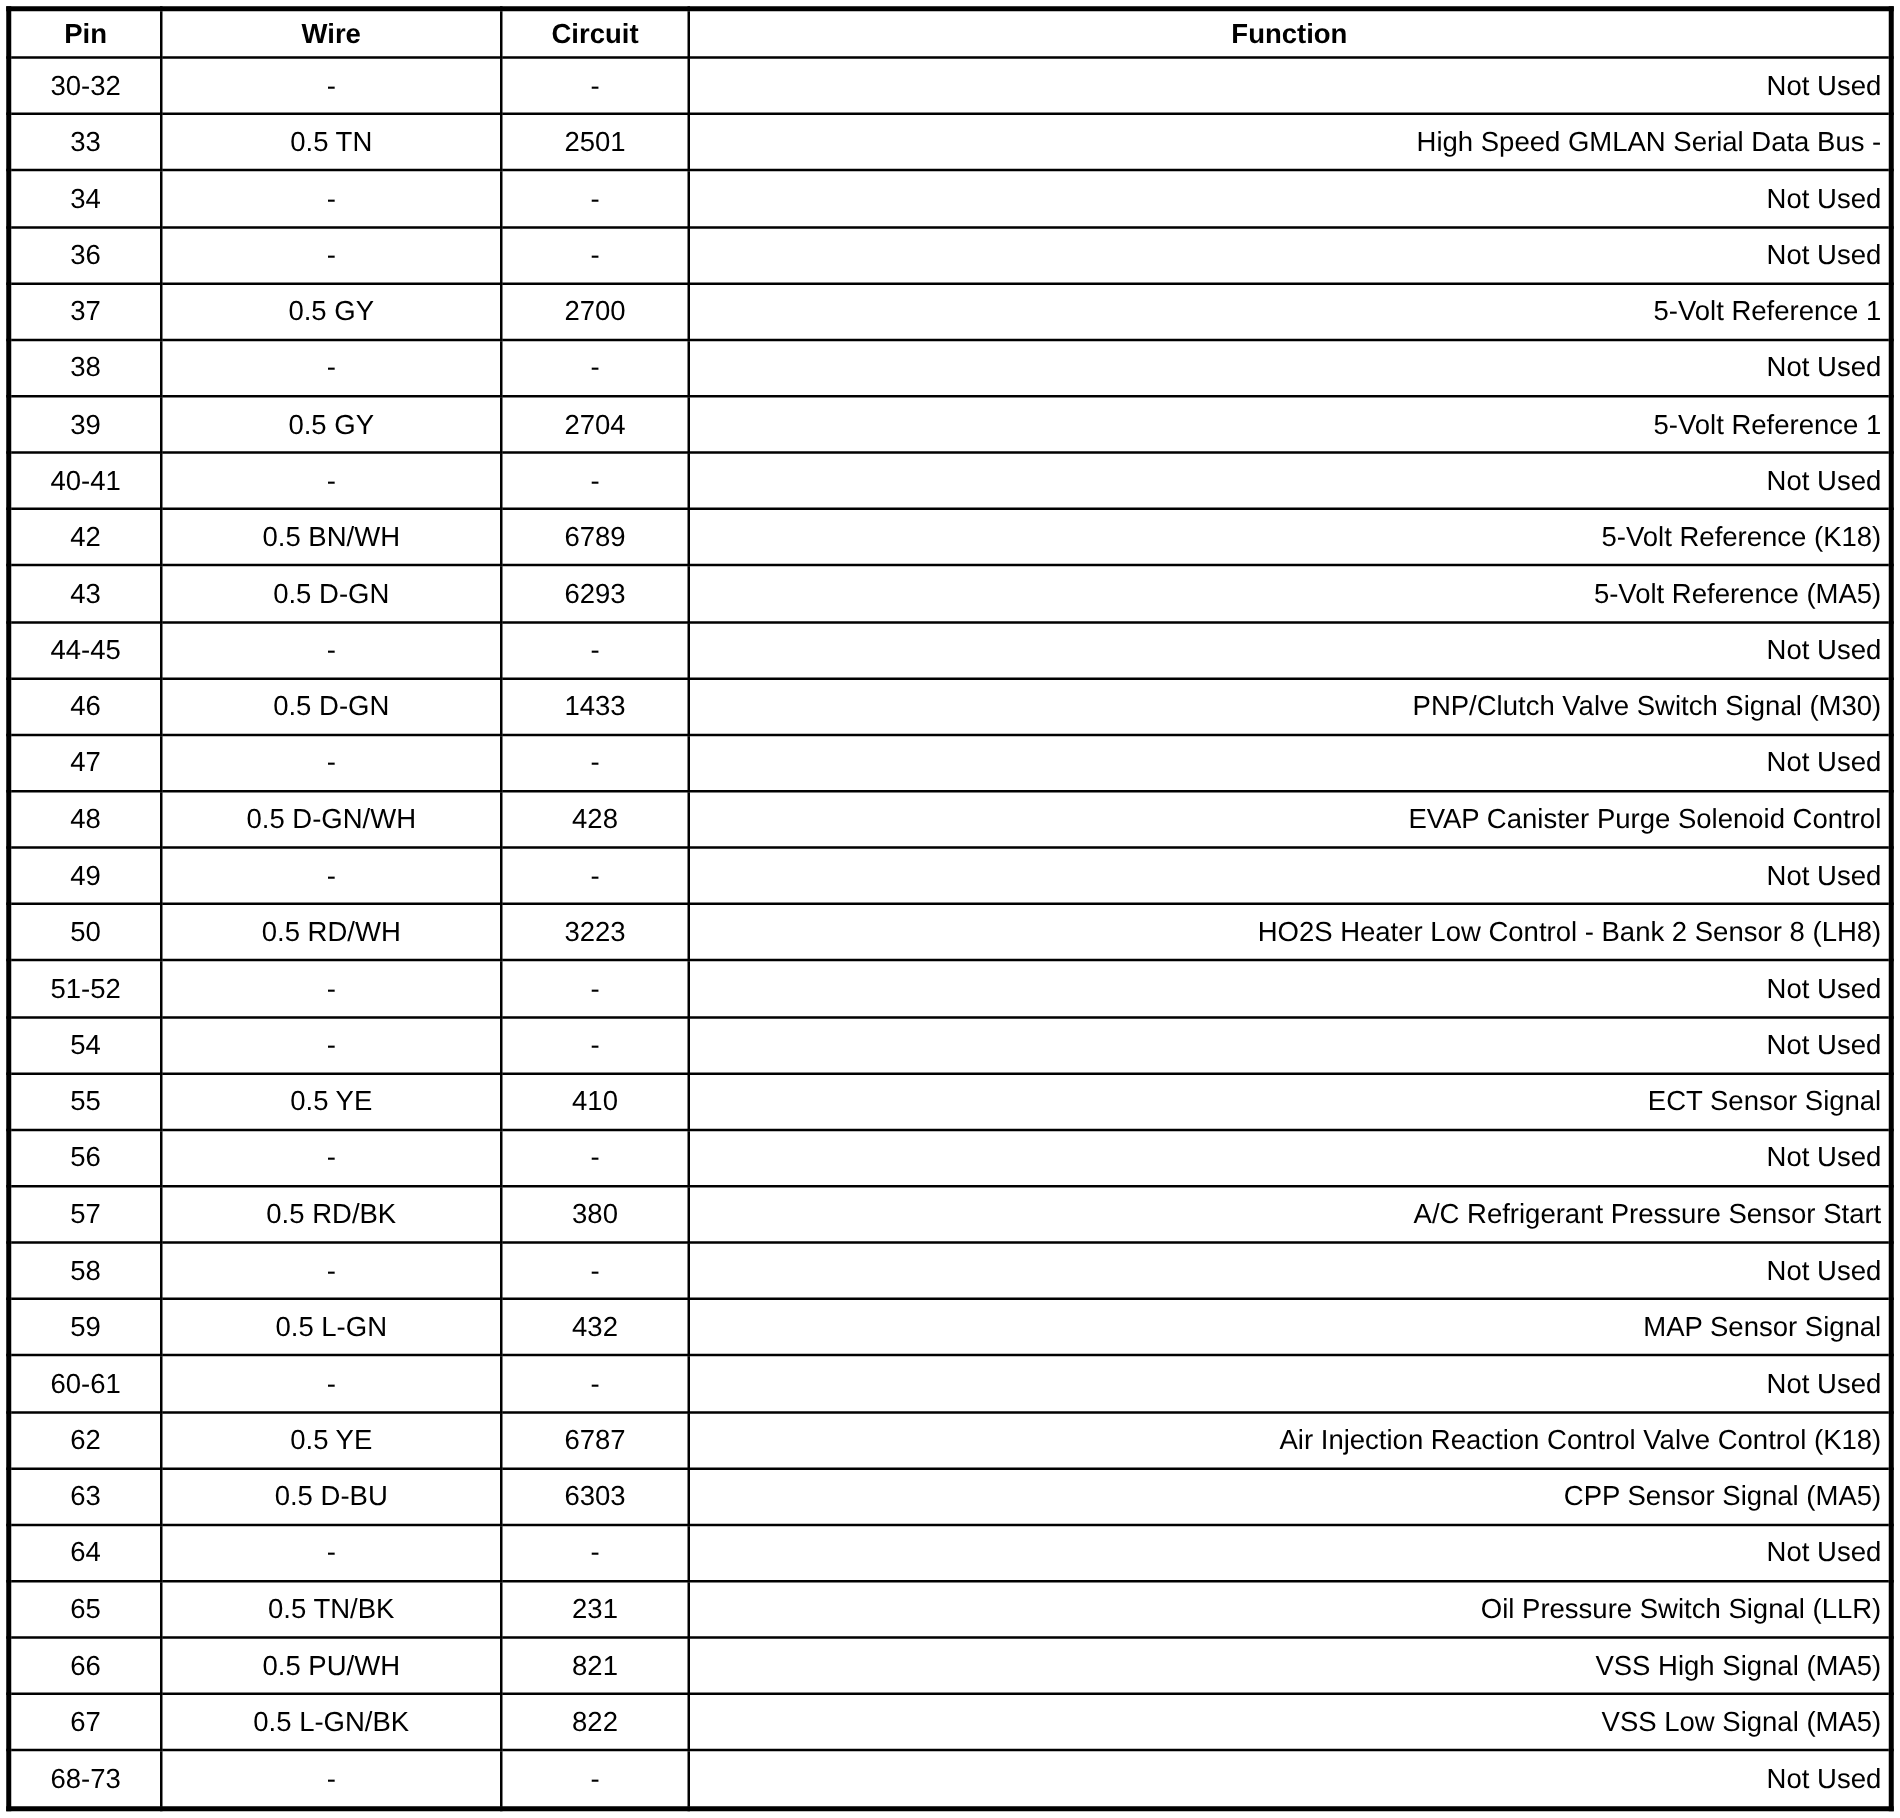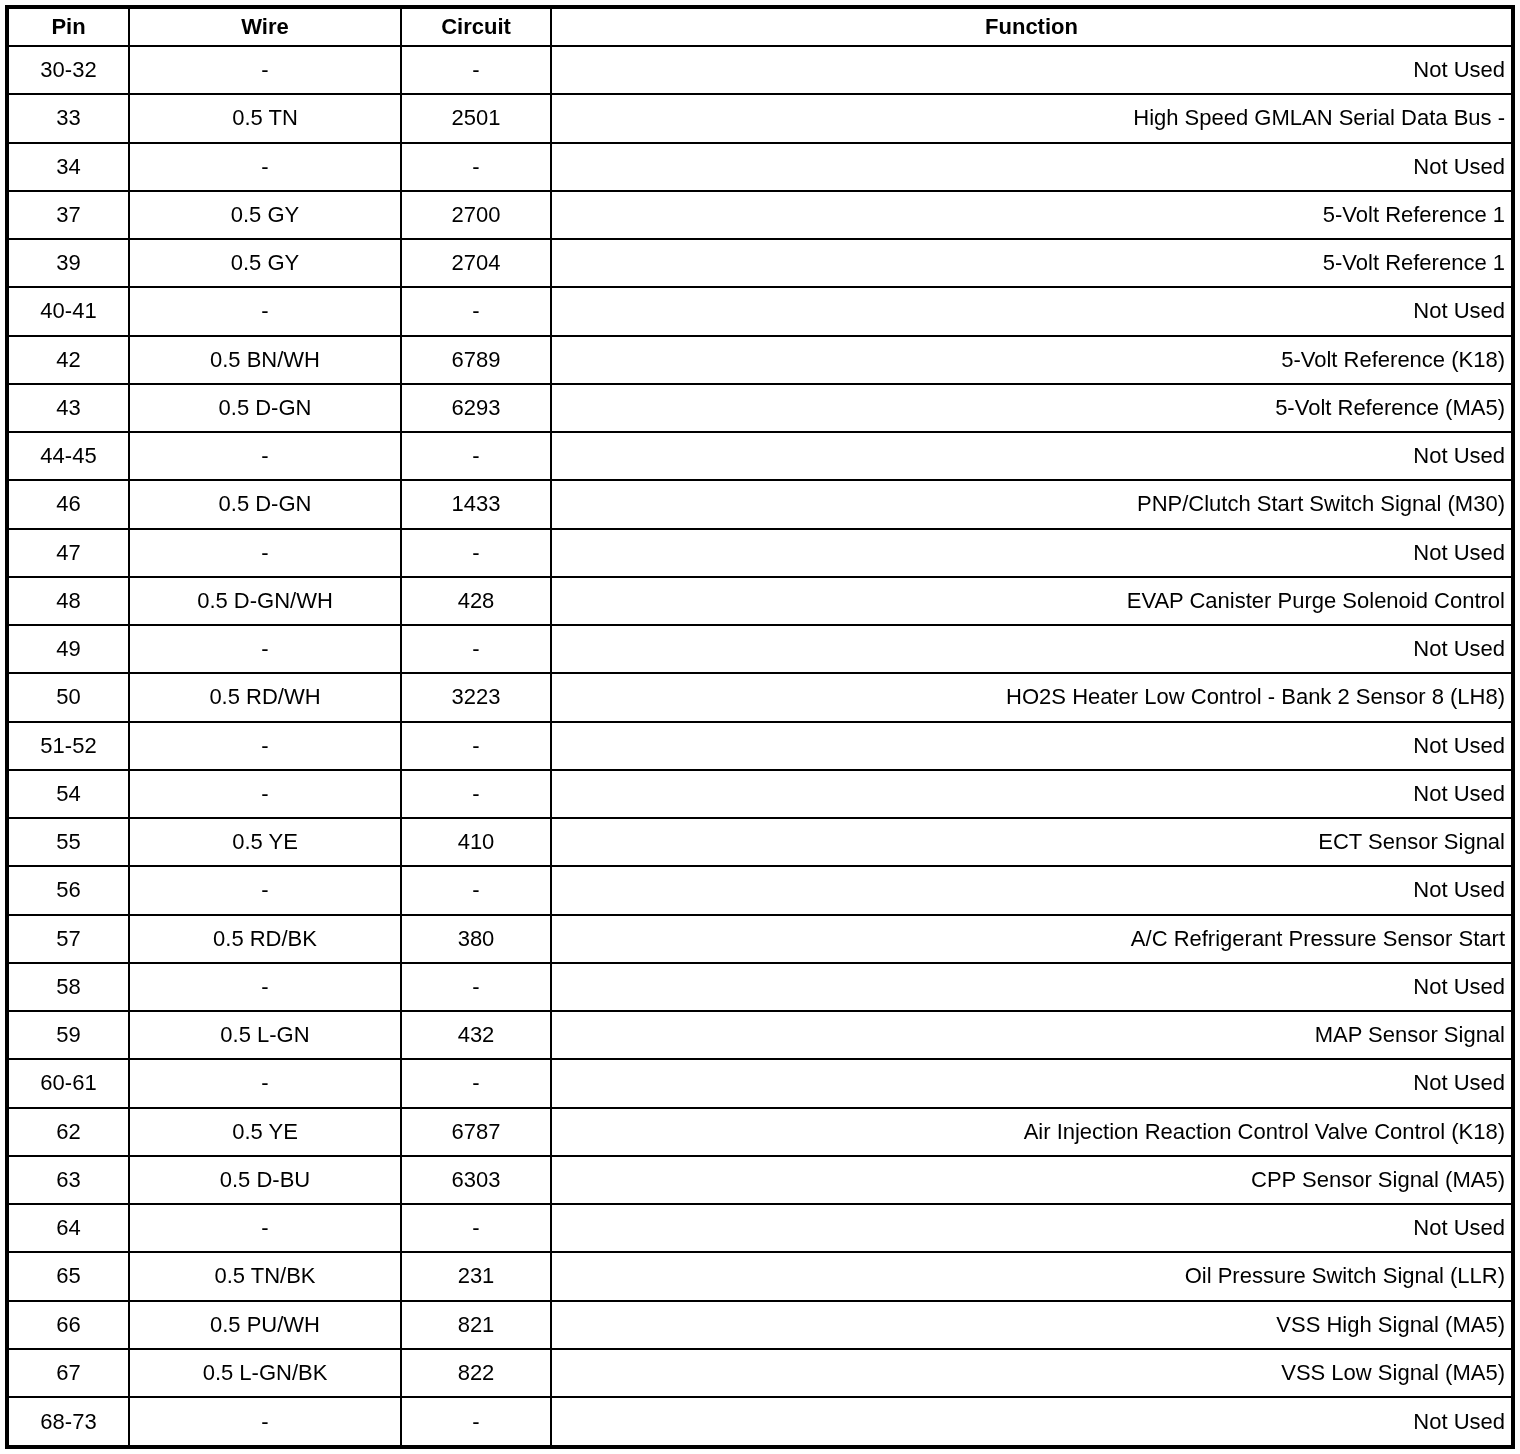--- a/index.html
+++ b/index.html
@@ -84,26 +84,38 @@
           <td class="c-circuit">2501</td>
           <td class="c-func">High Speed GMLAN Serial Data Bus -</td>
         </tr>
         <tr>
           <td class="c-pin">34</td>
           <td class="c-wire">-</td>
           <td class="c-circuit">-</td>
           <td class="c-func">Not Used</td>
         </tr>
         <tr>
+          <td class="c-pin">36</td>
+          <td class="c-wire">-</td>
+          <td class="c-circuit">-</td>
+          <td class="c-func">Not Used</td>
+        </tr>
+        <tr>
           <td class="c-pin">37</td>
           <td class="c-wire">0.5 GY</td>
           <td class="c-circuit">2700</td>
           <td class="c-func">5-Volt Reference 1</td>
         </tr>
         <tr>
+          <td class="c-pin">38</td>
+          <td class="c-wire">-</td>
+          <td class="c-circuit">-</td>
+          <td class="c-func">Not Used</td>
+        </tr>
+        <tr>
           <td class="c-pin">39</td>
           <td class="c-wire">0.5 GY</td>
           <td class="c-circuit">2704</td>
           <td class="c-func">5-Volt Reference 1</td>
         </tr>
         <tr>
           <td class="c-pin">40-41</td>
           <td class="c-wire">-</td>
           <td class="c-circuit">-</td>
           <td class="c-func">Not Used</td>
@@ -123,21 +135,21 @@
         <tr>
           <td class="c-pin">44-45</td>
           <td class="c-wire">-</td>
           <td class="c-circuit">-</td>
           <td class="c-func">Not Used</td>
         </tr>
         <tr>
           <td class="c-pin">46</td>
           <td class="c-wire">0.5 D-GN</td>
           <td class="c-circuit">1433</td>
-          <td class="c-func">PNP/Clutch Start Switch Signal (M30)</td>
+          <td class="c-func">PNP/Clutch Valve Switch Signal (M30)</td>
         </tr>
         <tr>
           <td class="c-pin">47</td>
           <td class="c-wire">-</td>
           <td class="c-circuit">-</td>
           <td class="c-func">Not Used</td>
         </tr>
         <tr>
           <td class="c-pin">48</td>
           <td class="c-wire">0.5 D-GN/WH</td>

